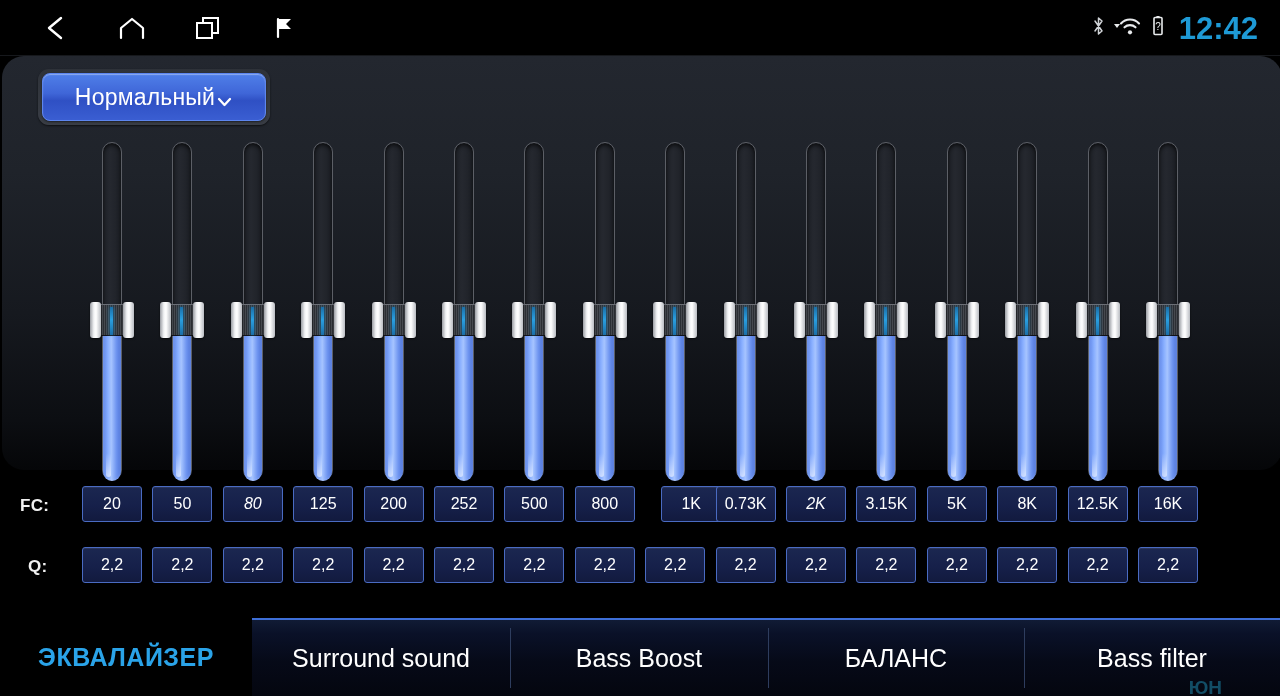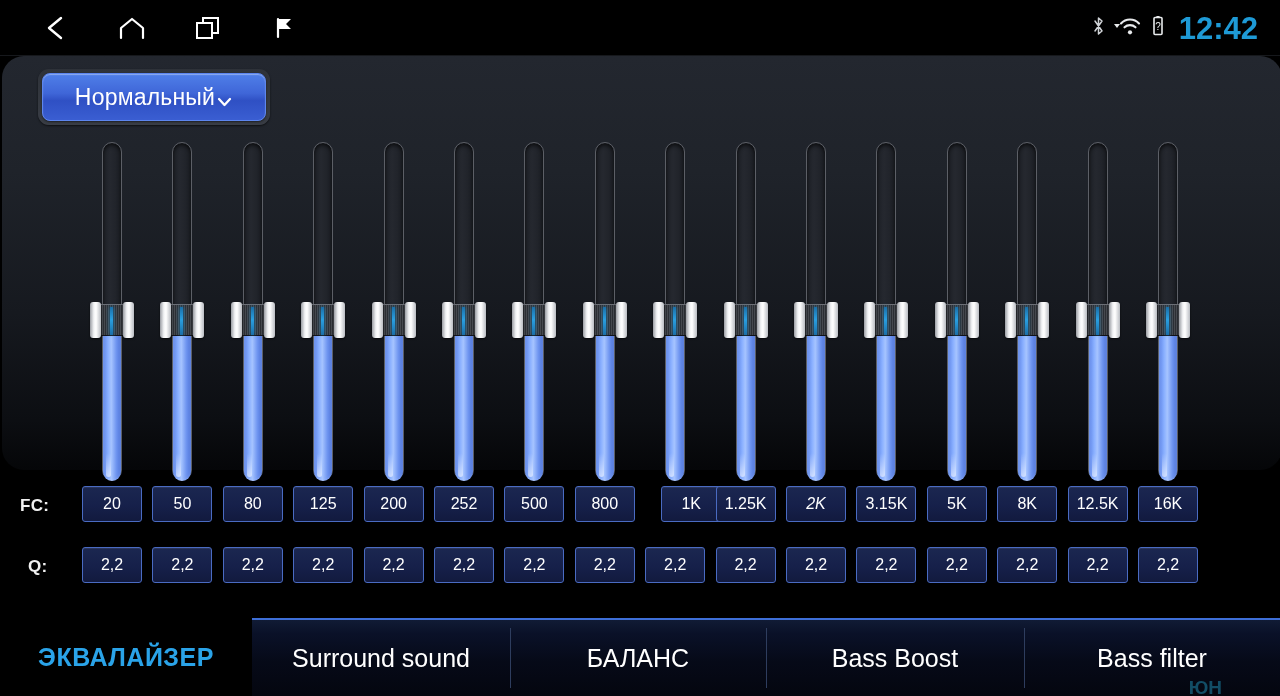--- a/index.html
+++ b/index.html
@@ -402,28 +402,28 @@
           </div>
         </div>
       </div>
 
     <div class="row-label" id="fc-label" style="left:18px; top:440px;">FC:</div>
     <div class="row-label" id="q-label" style="left:26px; top:501px;">Q:</div>
 
     <div id="fc-cells">
         <div class="cell" style="left: 80px; top: 430px; width: 60px;">20</div>
         <div class="cell" style="left: 150.4px; top: 430px; width: 60px;">50</div>
-        <div class="cell" style="left: 220.8px; top: 430px; width: 60px;">80</div>
+        <div class="cell" style="left: 220.8px; top: 430px; width: 60px; font-style: italic;">80</div>
         <div class="cell" style="left: 291.2px; top: 430px; width: 60px;">125</div>
         <div class="cell" style="left: 361.6px; top: 430px; width: 60px;">200</div>
         <div class="cell" style="left: 432px; top: 430px; width: 60px;">252</div>
         <div class="cell" style="left: 502.4px; top: 430px; width: 60px;">500</div>
         <div class="cell" style="left: 572.8px; top: 430px; width: 60px;">800</div>
         <div class="cell" style="left: 643.2px; top: 430px; width: 60px; margin-left: 16px;">1K</div>
-        <div class="cell" style="left: 713.6px; top: 430px; width: 60px;">1.25K</div>
+        <div class="cell" style="left: 713.6px; top: 430px; width: 60px;">0.73K</div>
         <div class="cell" style="left: 784px; top: 430px; width: 60px; font-style: italic;">2K</div>
         <div class="cell" style="left: 854.4px; top: 430px; width: 60px;">3.15K</div>
         <div class="cell" style="left: 924.8px; top: 430px; width: 60px;">5K</div>
         <div class="cell" style="left: 995.2px; top: 430px; width: 60px;">8K</div>
         <div class="cell" style="left: 1065.6px; top: 430px; width: 60px;">12.5K</div>
         <div class="cell" style="left: 1136px; top: 430px; width: 60px;">16K</div>
       </div>
     <div id="q-cells">
         <div class="cell" style="left: 80px; top: 491px; width: 60px;">2,2</div>
         <div class="cell" style="left: 150.4px; top: 491px; width: 60px;">2,2</div>
@@ -440,19 +440,19 @@
         <div class="cell" style="left: 924.8px; top: 491px; width: 60px;">2,2</div>
         <div class="cell" style="left: 995.2px; top: 491px; width: 60px;">2,2</div>
         <div class="cell" style="left: 1065.6px; top: 491px; width: 60px;">2,2</div>
         <div class="cell" style="left: 1136px; top: 491px; width: 60px;">2,2</div>
       </div>
   </div>
 
   <div class="tabbar" id="tabbar">
     <div class="tab active" style="width: 252px;">ЭКВАЛАЙЗЕР</div>
       <div class="tab inactive" style="width: 258px;">Surround sound</div>
+      <div class="tab inactive" style="width: 258px;">Bass Boost</div>
       <div class="tab inactive" style="width: 256px;">БАЛАНС</div>
-      <div class="tab inactive" style="width: 258px;">Bass Boost</div>
       <div class="tab inactive" style="width: 256px;">Bass filter</div>
       <div class="watermark">ЮН</div>
   </div>
 
 </div>
 
 </body></html>

